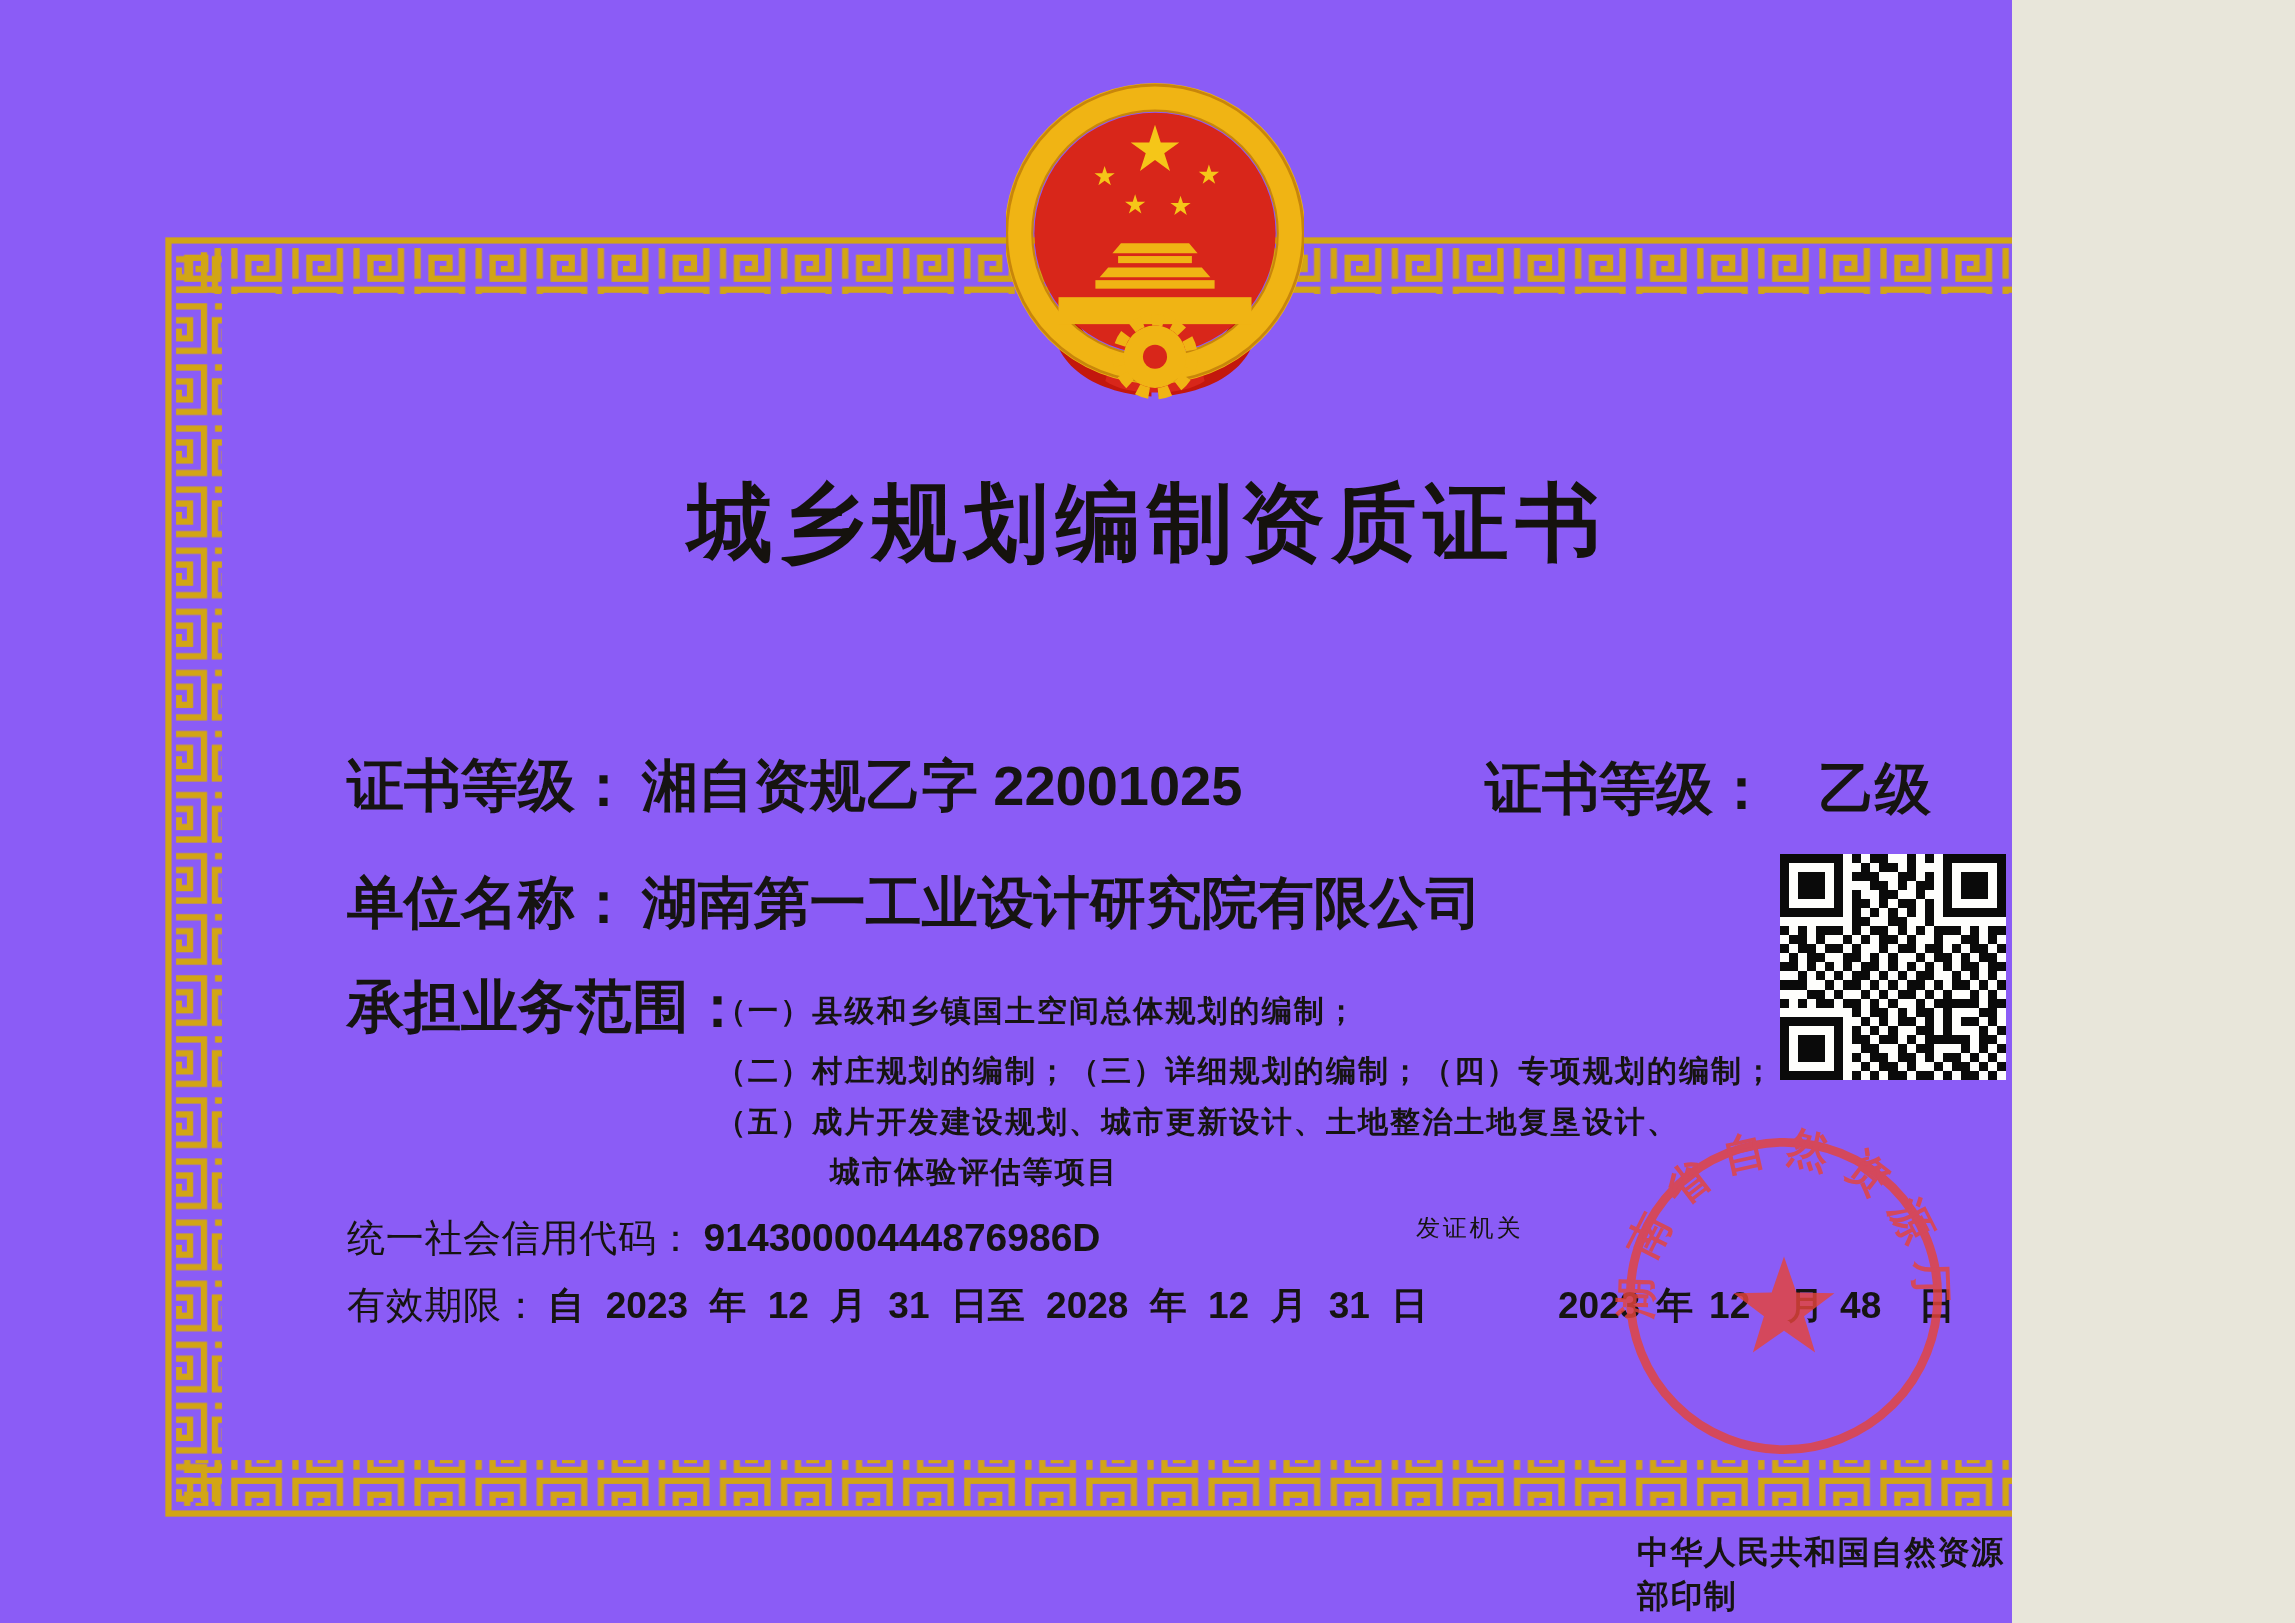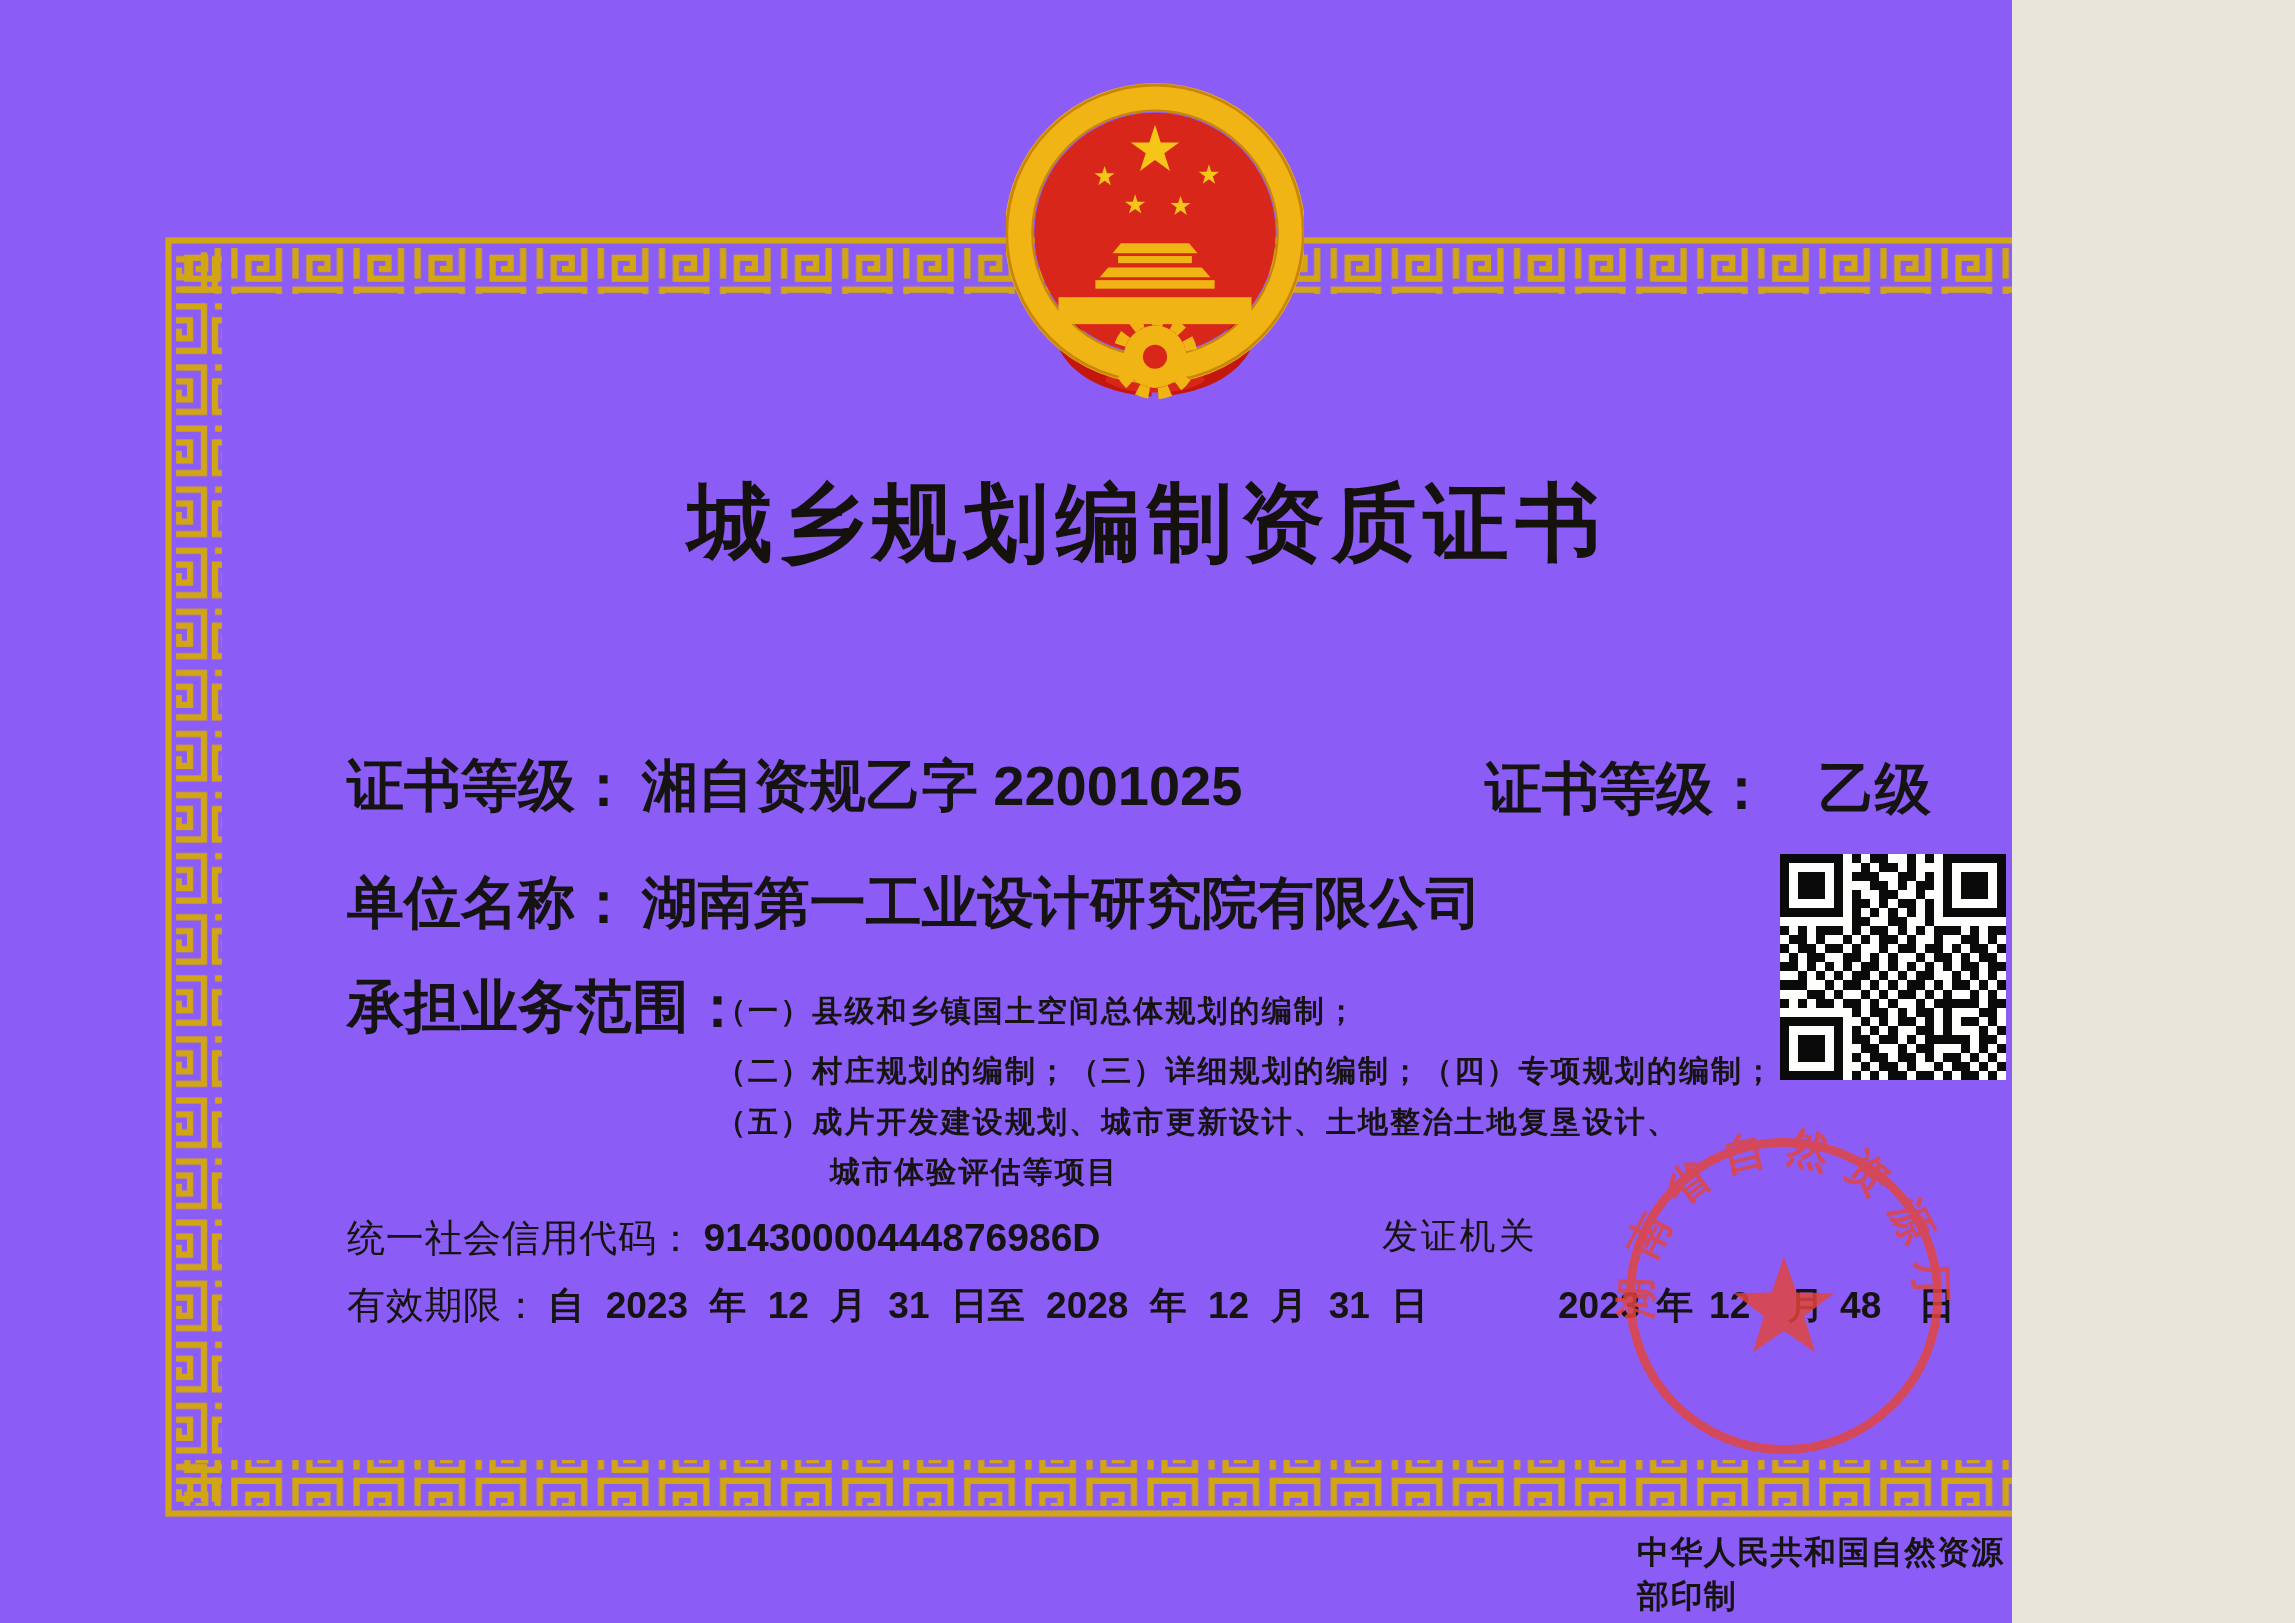--- a/index.html
+++ b/index.html
@@ -28,21 +28,21 @@
   .scope-item{font-size:30px;font-weight:bold;letter-spacing:2.1px;white-space:nowrap;}
   .scope-1{left:716px;top:991px;}
   .scope-2{left:716px;top:1051px;}
   .scope-3{left:716px;top:1102px;}
   .scope-4{left:830px;top:1152px;}
   .row-credit{left:347px;top:1213px;}
   .lbl-mid{font-size:38px;font-weight:normal;letter-spacing:0.7px;}
   .val-mid{font-size:39px;font-weight:bold;margin-left:8.3px;letter-spacing:0;}
   .row-valid{left:347px;top:1280px;}
   .val-dates{font-size:37px;font-weight:bold;margin-left:7px;word-spacing:11px;}
-  .issuer{left:1382px;top:1212px;font-size:36px;letter-spacing:2.8px;}
+  .issuer{left:1416px;top:1212px;font-size:24px;letter-spacing:2.8px;}
   .issue-date{left:1558px;top:1281px;font-size:37px;font-weight:bold;word-spacing:5.6px;white-space:pre;}
   .seal{left:1614px;top:1126px;width:340px;height:340px;pointer-events:none;}
   .qr{left:1780px;top:854px;width:226px;height:226px;display:grid;background:#FEFEFC;}
   .qr div{width:100%;height:100%;}
   .qr .qb{background:#0a0a0a;}
   .footer{left:1637px;top:1531px;font-size:32px;font-weight:bold;letter-spacing:1.4px;}
 </style>
 </head>
 <body>
 

